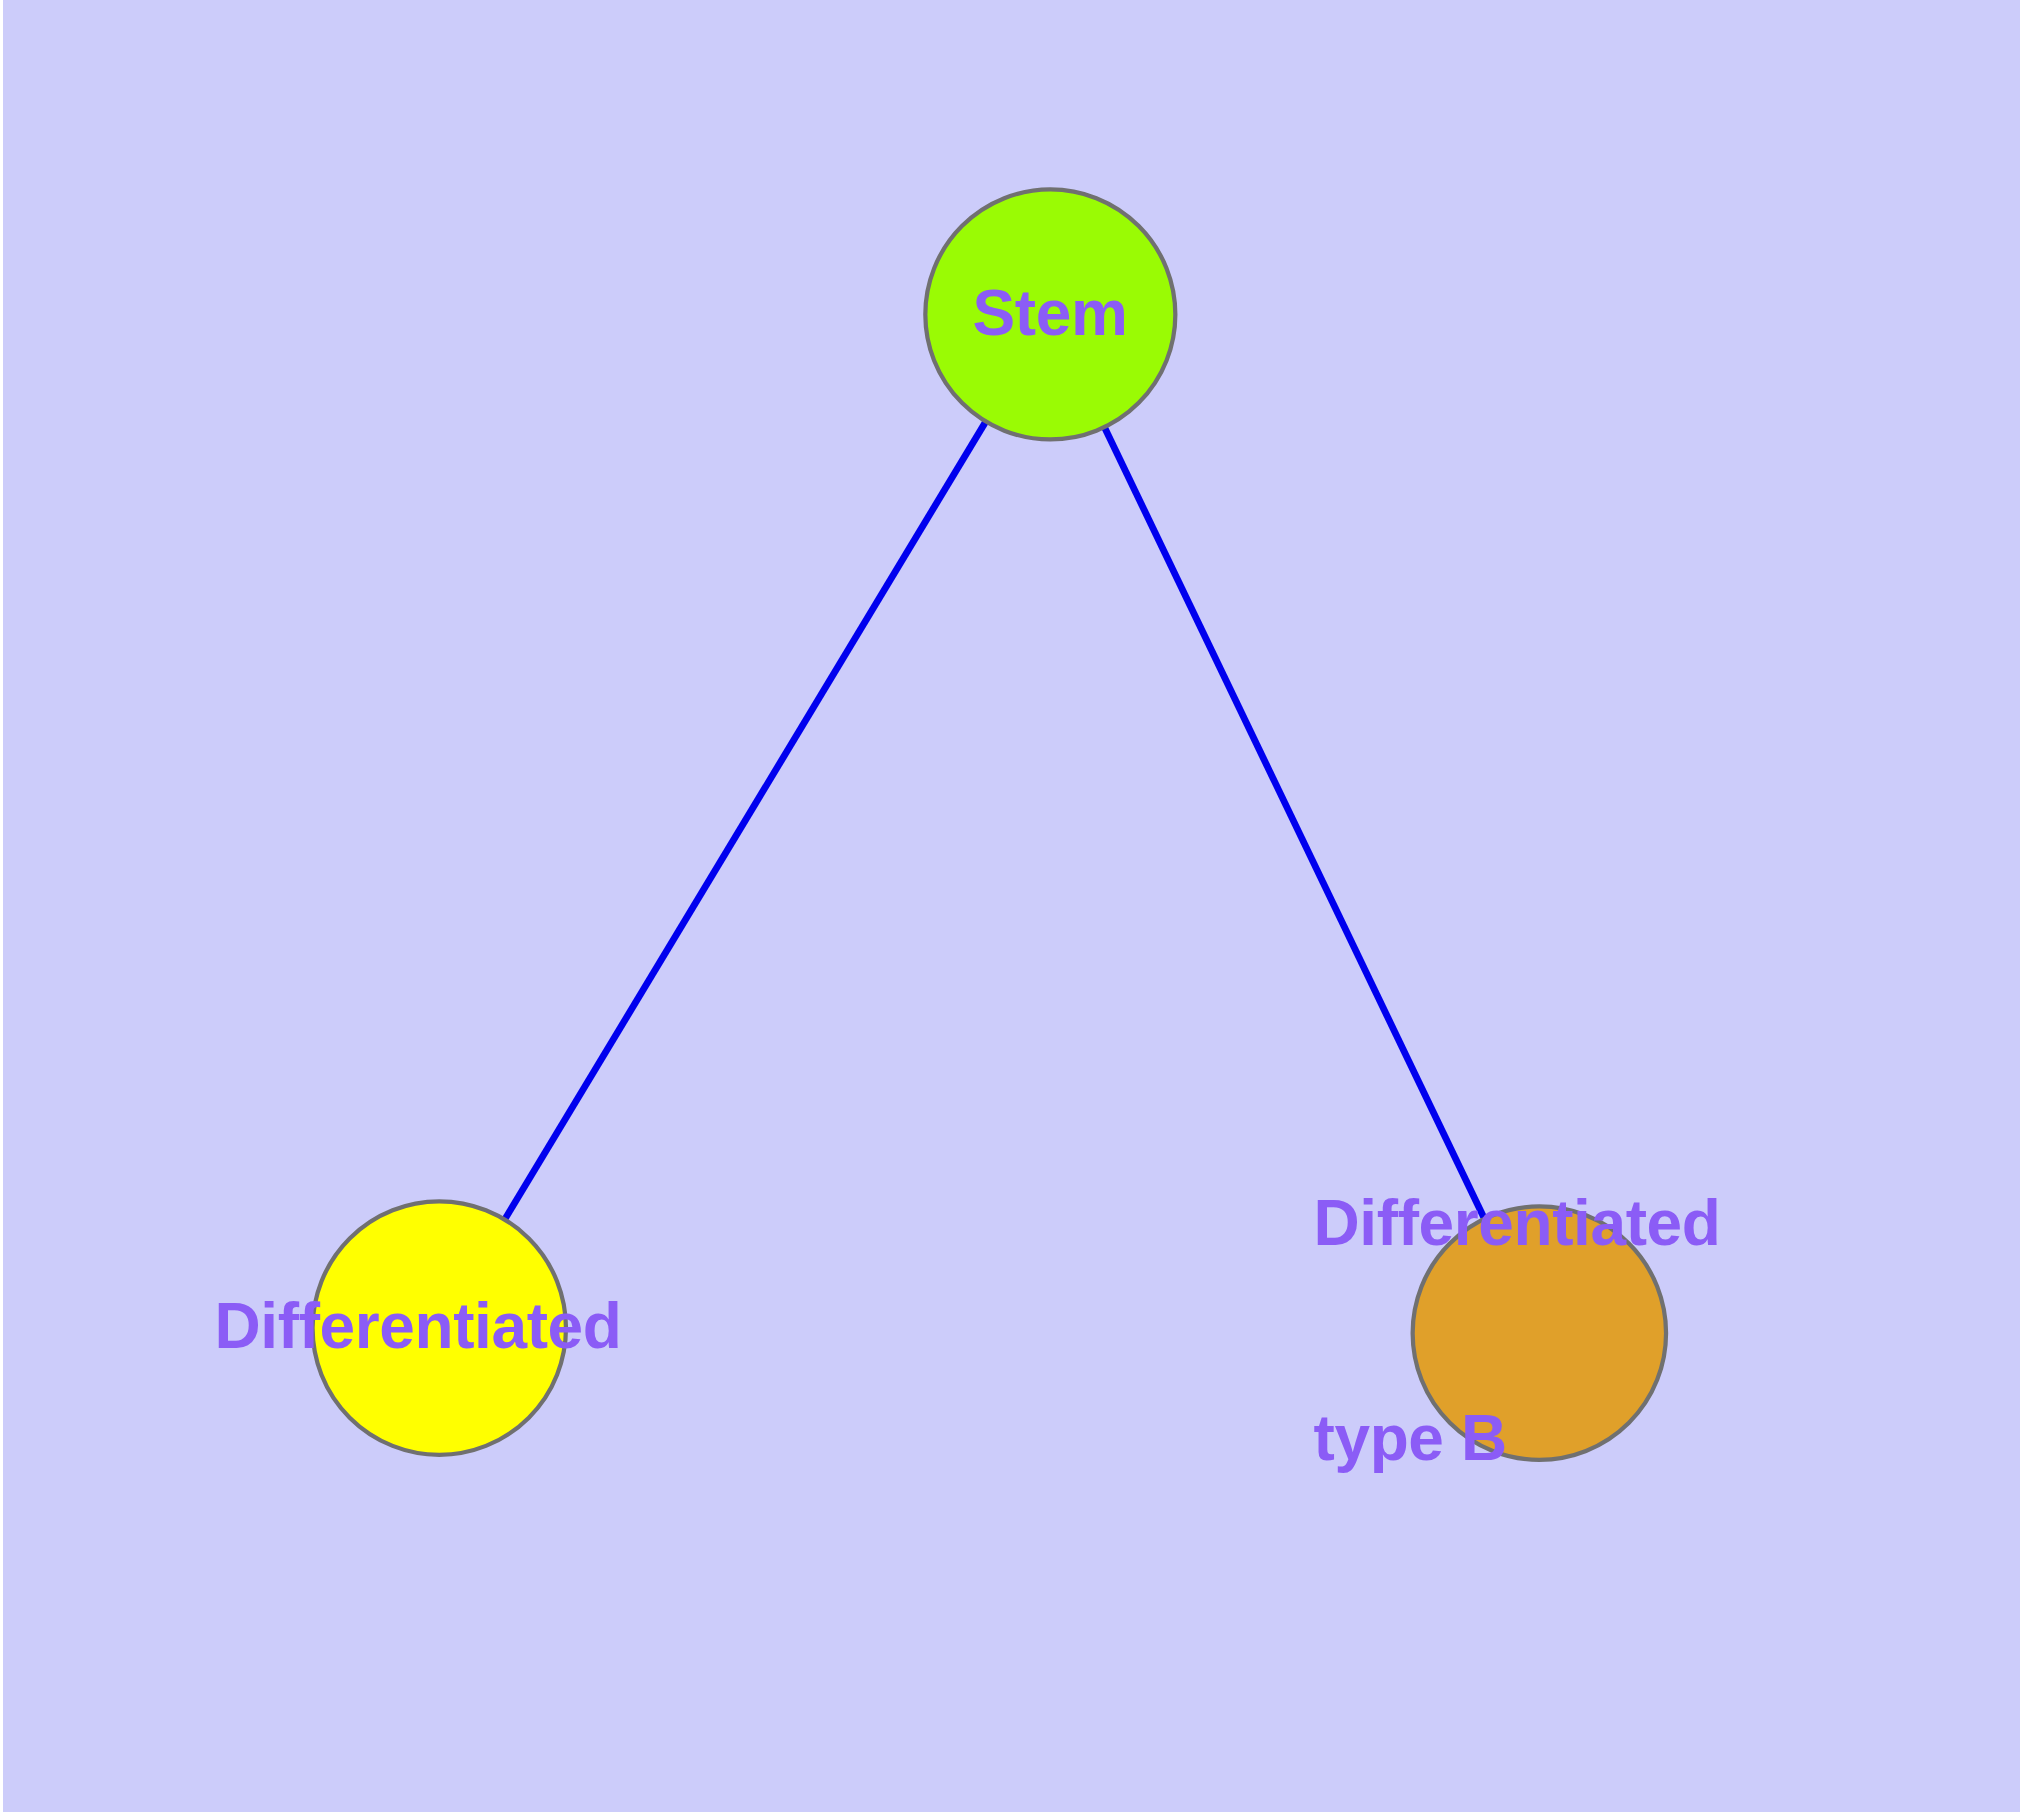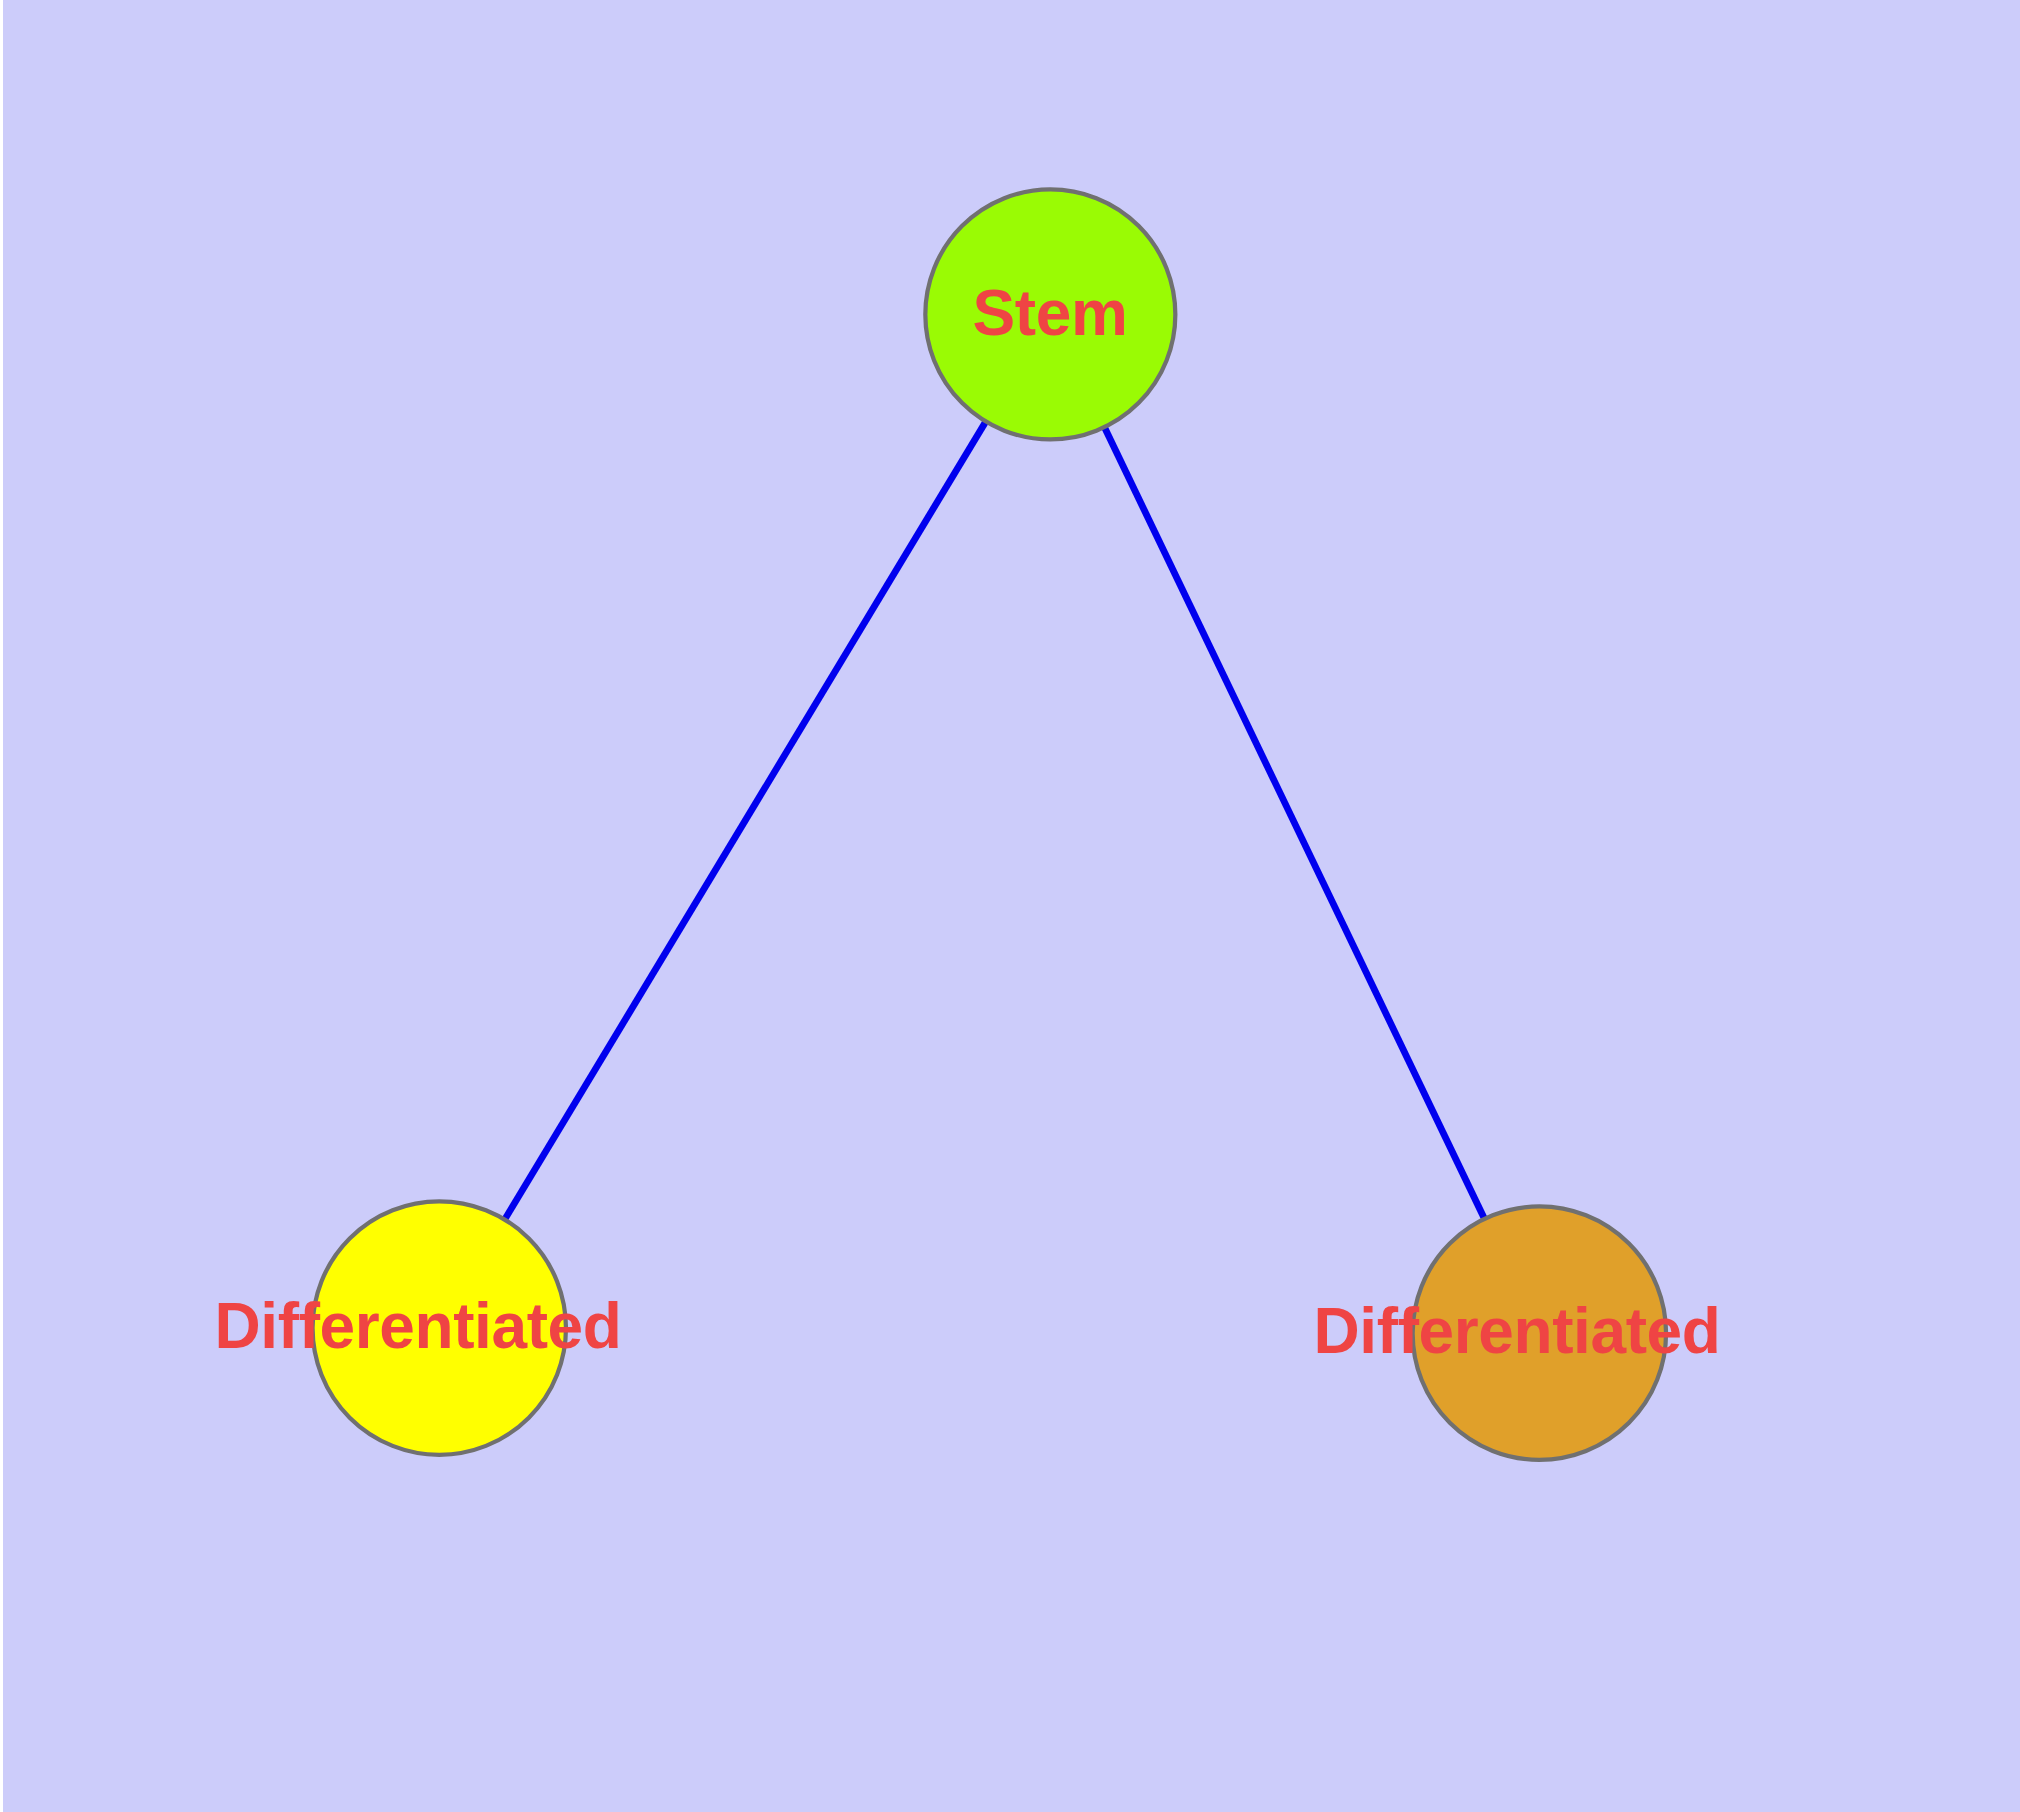--- a/index.html
+++ b/index.html
@@ -28,21 +28,21 @@
   }
   #graph-svg {
     position: absolute;
     left: 0;
     top: 0;
     width: 2021px;
     height: 1812px;
   }
   .node-label {
     position: absolute;
-    color: #ef4444;
+    color: #8b5cf6;
     font-family: "Liberation Sans", sans-serif;
     font-weight: bold;
     line-height: 1.12;
     white-space: pre;
     pointer-events: none;
     letter-spacing: -0.4px;
   }
   #label-stem {
     left: 1050px;
     top: 314px;
@@ -84,16 +84,17 @@
   <div class="node-label" id="label-stem" style="left: 1050px; top: 314px;">
     <div>Stem</div>
   </div>
 
   <div class="node-label" id="label-type-a" style="left: 418px; top: 1327px;">
     <div>Differentiated</div>
   </div>
 
   <div class="node-label" id="label-type-b" style="left: 1517px; top: 1332px;">
     <div>Differentiated</div>
+    <div>type B</div>
   </div>
 
 </div>
 
 
 </body></html>

